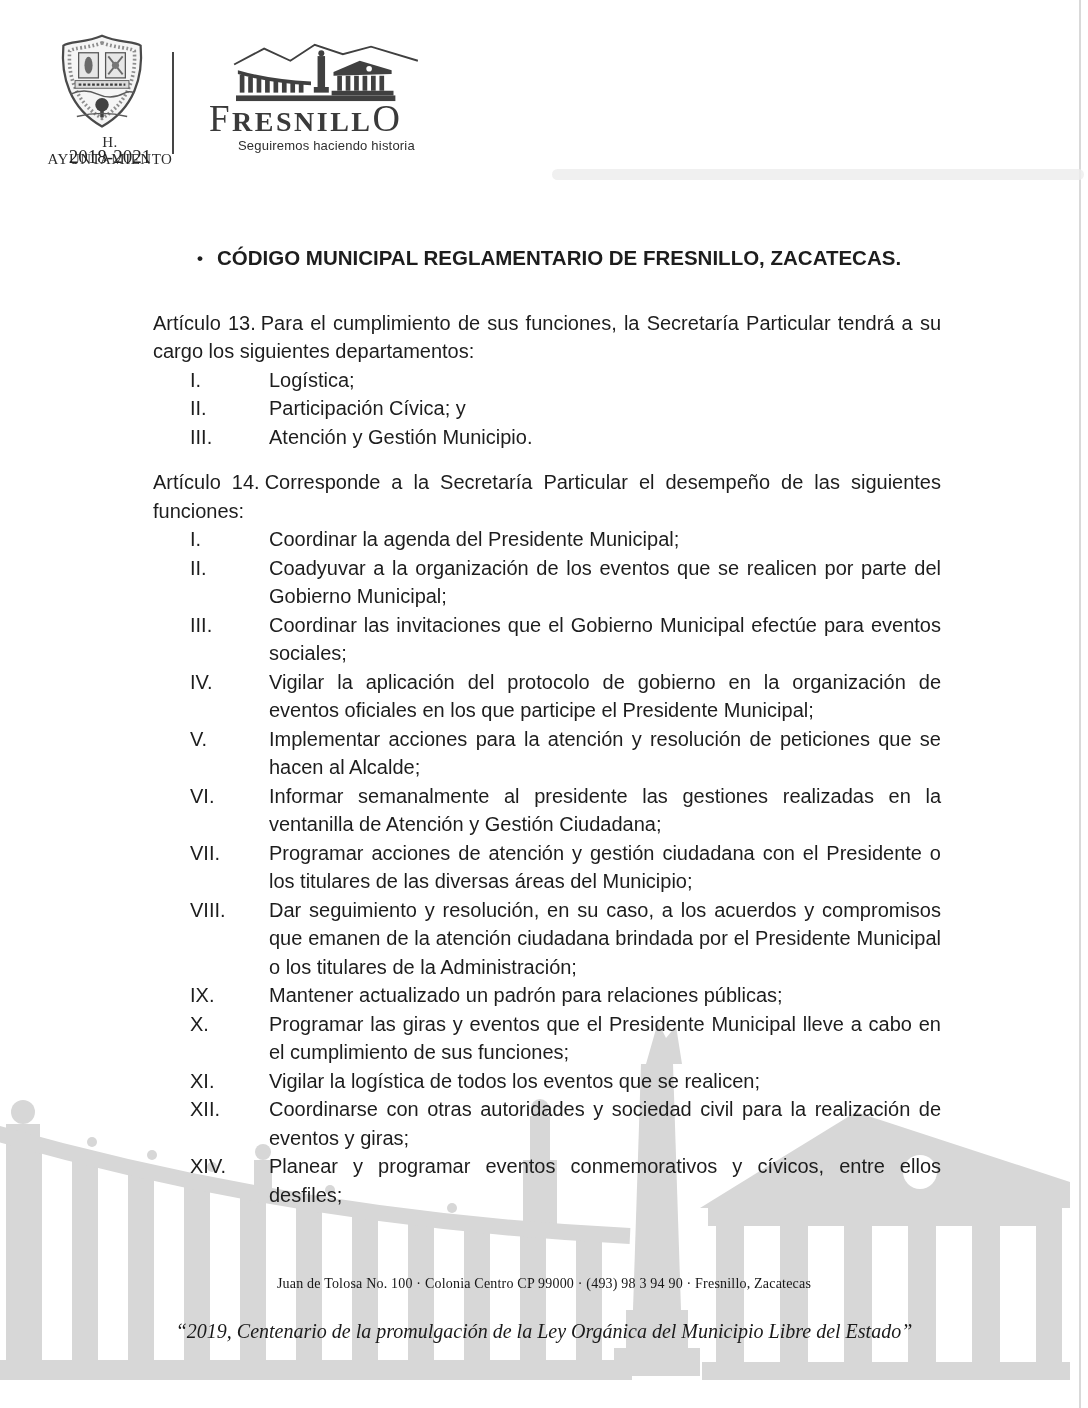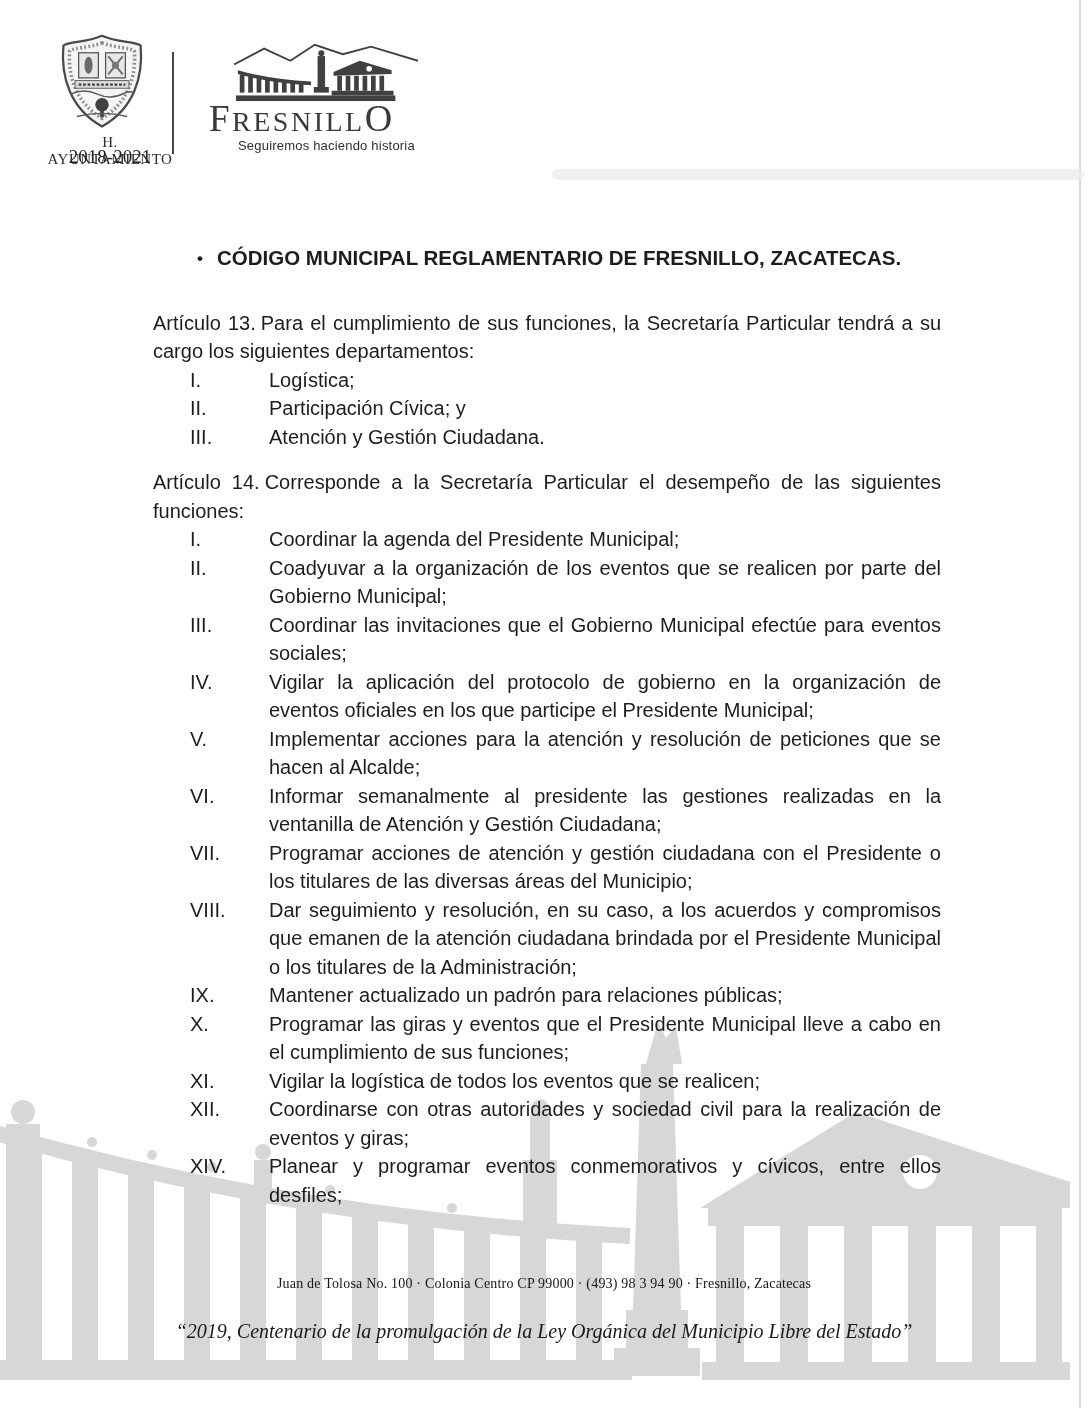--- a/index.html
+++ b/index.html
@@ -17,21 +17,21 @@
   .shield { position:absolute; left:56px; top:33px; width:92px; height:97px; }
   .ayto-label { position:absolute; left:46px; top:134px; width:128px; text-align:center;
     font-family:"Liberation Serif", serif; font-size:15px; letter-spacing:.5px; color:#2c2c2c; }
   .ayto-years { position:absolute; left:46px; top:146px; width:128px; text-align:center;
     font-family:"Liberation Serif", serif; font-size:19px; color:#222; }
   .logo-divider { position:absolute; left:172px; top:52px; width:2px; height:102px; background:#454545; }
   .monument-logo { position:absolute; left:228px; top:42px; width:196px; height:60px; }
   .brand { position:absolute; left:209px; top:96px; width:240px; white-space:nowrap;
     font-family:"Liberation Serif", serif; color:#3a3a3a; line-height:44px; letter-spacing:2.5px; }
   .brand-initial { font-size:37px; }
-  .brand-body { font-size:28px; }
+  .brand-body { font-size:28px;font-weight:bold; }
   .brand-final { font-size:38px; }
   .tagline { position:absolute; left:238px; top:138px; font-size:13px; color:#2e2e2e; letter-spacing:.2px; }
 
   
   .doc { position:absolute; left:153px; top:244px; width:788px; z-index:2;
     font-size:20px; line-height:28.5px; }
   .doc-title { margin-left:44px; margin-bottom:35px; font-weight:bold; font-size:20.5px; white-space:nowrap; }
   .bullet { display:inline-block; width:20px; font-size:17px; vertical-align:1px; }
   .article-intro { text-align:justify; }
   .article + .article { margin-top:17px; }
@@ -164,21 +164,21 @@
     <div class="item-text">Logística;</div>
   </div>
 
   <div class="item">
     <span class="item-numeral">II.</span>
     <div class="item-text">Participación Cívica; y</div>
   </div>
 
   <div class="item">
     <span class="item-numeral">III.</span>
-    <div class="item-text">Atención y Gestión Ciudadana.</div>
+    <div class="item-text">Atención y Gestión Municipio.</div>
   </div>
 </div>
   </div>
 
   <div class="article">
     <p class="article-intro"><span class="article-heading">Artículo 14.</span><span>Corresponde a la Secretaría Particular el desempeño de las siguientes funciones:</span></p>
     <div class="items">
   <div class="item">
     <span class="item-numeral">I.</span>
     <div class="item-text">Coordinar la agenda del Presidente Municipal;</div>

